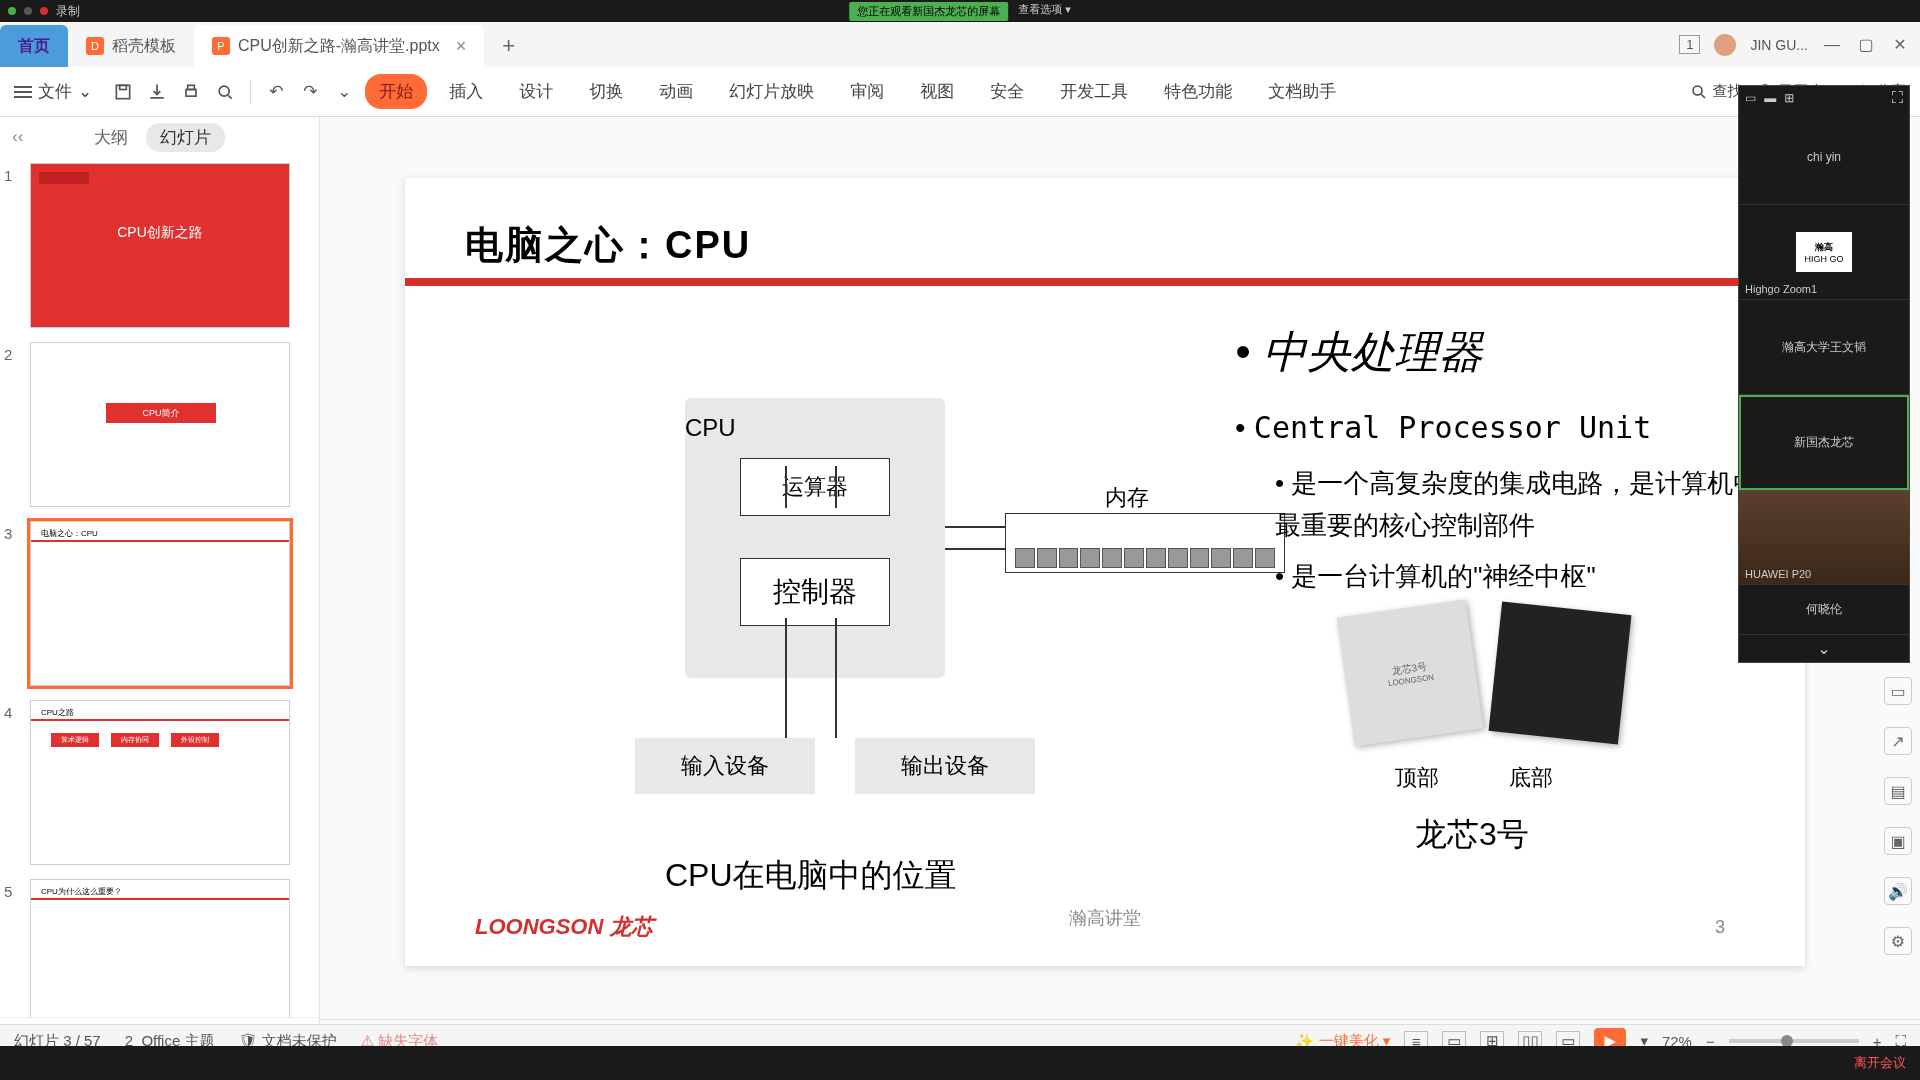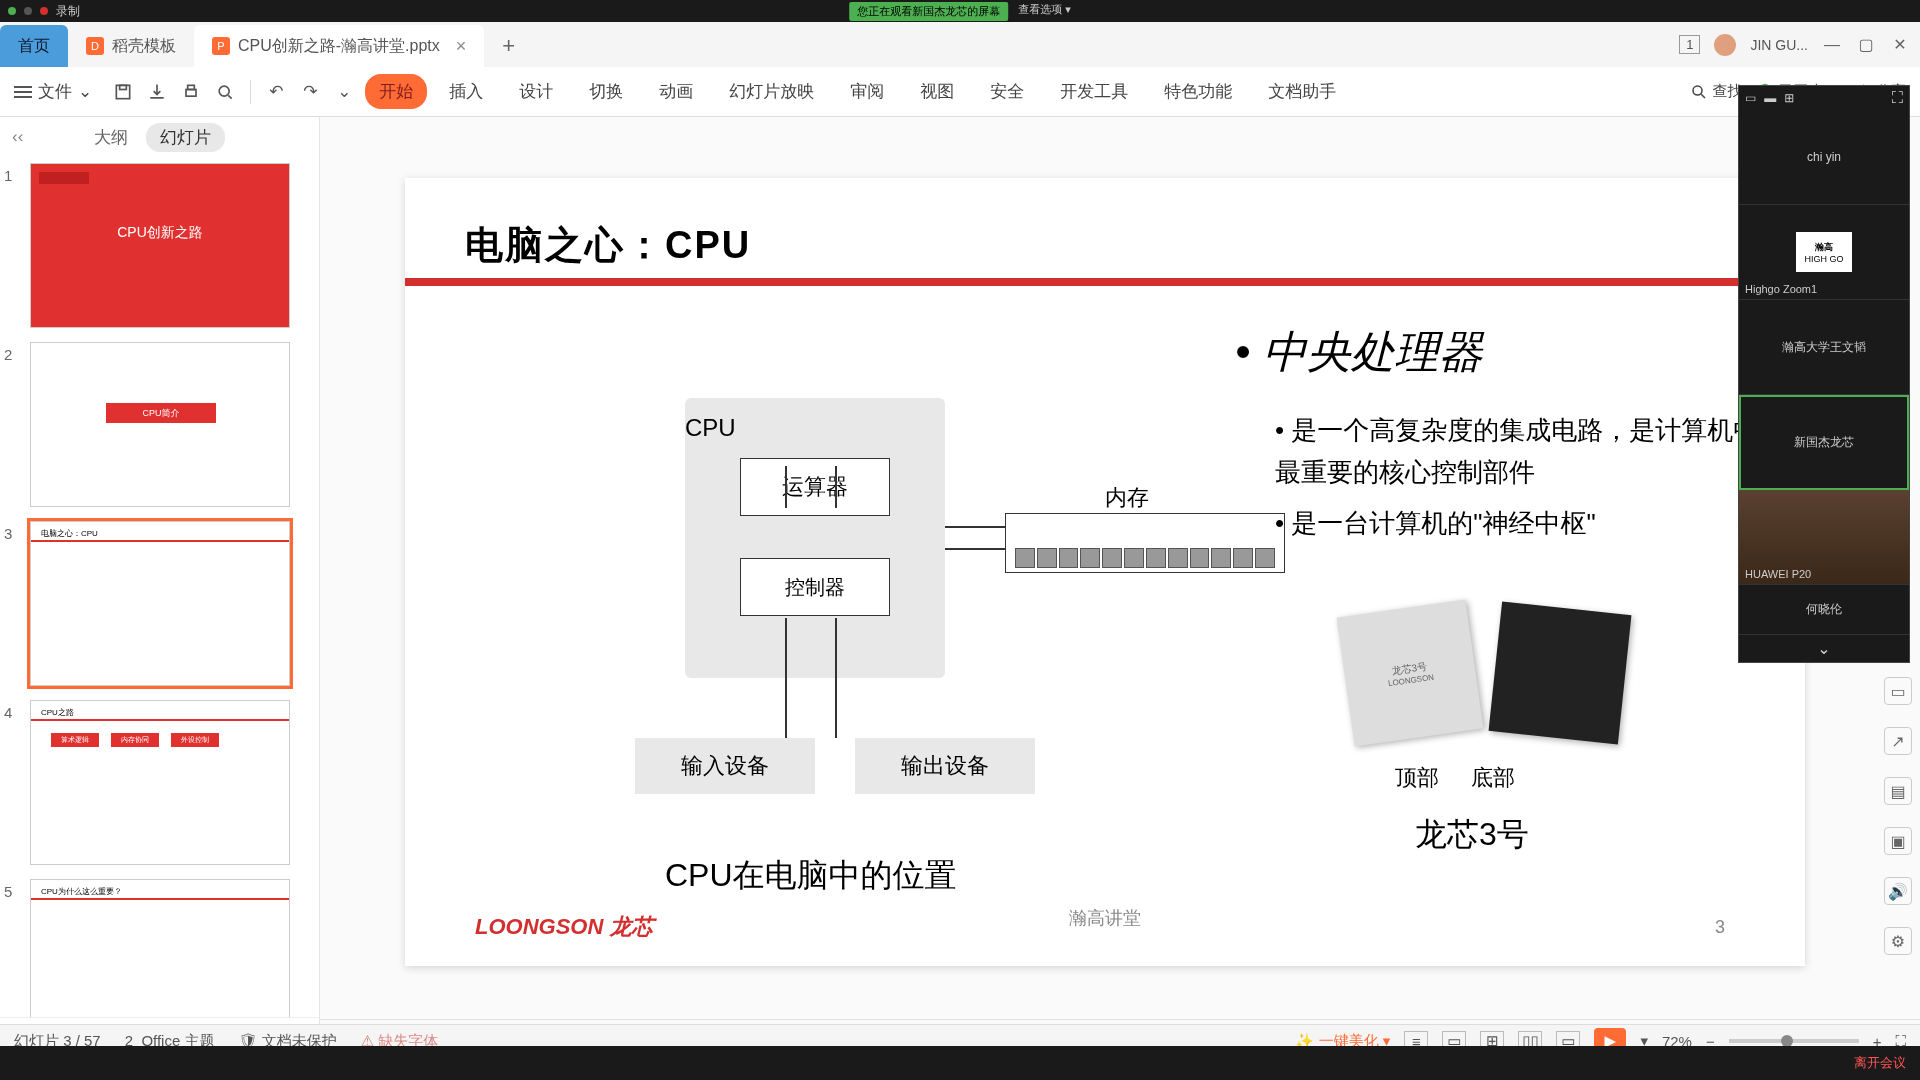--- a/index.html
+++ b/index.html
@@ -12,21 +12,21 @@
 .zoom-banner .center { position:absolute; left:50%; transform:translateX(-50%); display:flex; gap:10px; }
 .zoom-banner .green-badge { background:#4caf50; color:#000; padding:2px 8px; border-radius:2px; font-size:11px; }
 .zoom-banner .opt { font-size:11px; color:#ccc; }
 
 
 .wps { position:absolute; top:22px; left:0; width:1920px; height:1035px; background:#fff; }
 
 
 .tabbar { height:45px; background:#f5f5f5; display:flex; align-items:flex-end; position:relative; }
 .tab { height:42px; display:flex; align-items:center; padding:0 18px; font-size:16px; color:#555; border-top-left-radius:6px; border-top-right-radius:6px; cursor:pointer; }
-.tab.home { background:#4a9cdb; color:#0f172a; font-weight:400; }
+.tab.home { background:#4a9cdb; color:#4c1d95; font-weight:700; }
 .tab .ico { width:18px; height:18px; margin-right:8px; background:#ff6b35; border-radius:3px; display:flex; align-items:center; justify-content:center; color:#fff; font-size:11px; }
 .tab .close { margin-left:16px; color:#888; font-size:18px; }
 .tab.active { background:#fff; }
 .tab.add { font-size:22px; color:#666; }
 .tabbar .right { position:absolute; right:10px; top:0; height:45px; display:flex; align-items:center; gap:14px; }
 .tabbar .badge1 { border:1px solid #999; padding:1px 6px; font-size:13px; color:#555; }
 .tabbar .avatar { width:22px; height:22px; border-radius:50%; background:#e0a080; }
 .tabbar .user { font-size:14px; color:#555; }
 .tabbar .winbtn { width:20px; height:20px; display:flex; align-items:center; justify-content:center; color:#666; }
 
@@ -77,21 +77,21 @@
 .canvas-area { flex:1; background:#fafafa; display:flex; flex-direction:column; position:relative; }
 .canvas-wrap { flex:1; display:flex; align-items:center; justify-content:center; padding:18px 60px 10px 30px; }
 .slide { width:1400px; height:788px; background:#fff; box-shadow:0 2px 8px rgba(0,0,0,.15); position:relative; }
 .slide .title { position:absolute; top:42px; left:60px; font-size:38px; font-weight:600; letter-spacing:2px; }
 .slide .redbar { position:absolute; top:100px; left:0; width:100%; height:8px; background:#d32f2f; }
 
 .diagram { position:absolute; top:170px; left:130px; width:720px; height:470px; }
 .cpu-box { position:absolute; top:50px; left:150px; width:260px; height:280px; background:#e8e8e8; border-radius:6px; }
 .cpu-label { text-align:left; padding-top:16px; font-size:24px; }
 .alu { position:absolute; top:60px; left:55px; width:150px; height:58px; background:#fff; border:1.5px solid #333; display:flex; align-items:center; justify-content:center; font-size:22px; }
-.ctrl { position:absolute; top:160px; left:55px; width:150px; height:58px; background:#fff; border:1.5px solid #333; display:flex; align-items:center; justify-content:center; font-size:20px; }
+.ctrl { position:absolute; top:160px; left:55px; width:150px; height:68px; background:#fff; border:1.5px solid #333; display:flex; align-items:center; justify-content:center; font-size:28px; }
 .mem-label { position:absolute; top:135px; left:570px; font-size:22px; }
 .mem-box { position:absolute; top:165px; left:470px; width:280px; height:60px; border:1.5px solid #333; background:#fff; }
 .mem-cells { position:absolute; bottom:4px; left:8px; right:8px; height:20px; display:flex; }
 .mem-cells span { flex:1; border:1px solid #555; background:#999; margin:0 1px; }
 .inout { position:absolute; top:390px; display:flex; gap:40px; left:100px; }
 .inout div { width:180px; height:56px; background:#e8e8e8; display:flex; align-items:center; justify-content:center; font-size:22px; }
 .diag-caption { position:absolute; bottom:-80px; left:130px; font-size:32px; font-weight:500; }
 
 .arrow { position:absolute; background:#333; }
 
@@ -99,21 +99,21 @@
 .bullets { position:absolute; top:145px; left:830px; width:550px; }
 .bullets .b1 { font-size:44px; margin-bottom:28px;font-style:italic; }
 .bullets .b1::before { content:"• "; }
 .bullets .b2 { font-size:30px; font-family:monospace; margin-bottom:18px; }
 .bullets .b2::before { content:"• "; font-family:sans-serif; }
 .bullets .sub { font-size:26px; margin-left:40px; line-height:1.6; margin-bottom:10px; }
 .bullets .sub::before { content:"• "; }
 .chip-row { position:absolute; top:430px; left:940px; display:flex; gap:20px; align-items:center; }
 .chip { width:130px; height:130px; background:#ddd; transform:rotate(-8deg); box-shadow:2px 2px 6px rgba(0,0,0,.3); display:flex; flex-direction:column; align-items:center; justify-content:center; font-size:10px; color:#666; }
 .chip.dark { background:#222; color:#555; transform:rotate(6deg); }
-.chip-labels { position:absolute; top:585px; left:990px; display:flex; gap:32px; font-size:22px; }
+.chip-labels { position:absolute; top:585px; left:990px; display:flex; gap:70px; font-size:22px; }
 .chip-title { position:absolute; top:635px; left:1010px; font-size:32px; font-weight:500; }
 .footer-logo { position:absolute; bottom:24px; left:70px; font-size:22px; font-weight:bold; color:#d32f2f; font-style:italic; }
 .footer-center { position:absolute; bottom:36px; left:50%; transform:translateX(-50%); font-size:18px; color:#888; }
 .footer-pg { position:absolute; bottom:28px; right:80px; font-size:18px; color:#888; }
 
 
 .right-tools { position:absolute; right:8px; top:560px; display:flex; flex-direction:column; gap:22px; }
 .right-tools .tool { width:28px; height:28px; border:1px solid #ccc; border-radius:4px; display:flex; align-items:center; justify-content:center; color:#666; }
 
 
@@ -344,20 +344,21 @@
             <div class="arrow" style="top:270px;left:250px;width:2px;height:120px"></div>
             <div class="arrow" style="top:270px;left:300px;width:2px;height:120px"></div>
             <div class="inout">
               <div>输入设备</div>
               <div>输出设备</div>
             </div>
             <div class="diag-caption">CPU在电脑中的位置</div>
           </div>
           <div class="bullets">
             <div class="b1">中央处理器</div>
+            <div class="b2">Central Processor Unit</div>
             <div class="sub">是一个高复杂度的集成电路，是计算机中最重要的核心控制部件</div>
             <div class="sub">是一台计算机的"神经中枢"</div>
           </div>
           <div class="chip-row">
             <div class="chip">
                 <span>龙芯3号</span>
                 <span style="font-size:8px">LOONGSON</span>
               </div>
             <div class="chip dark"></div>
           </div>

